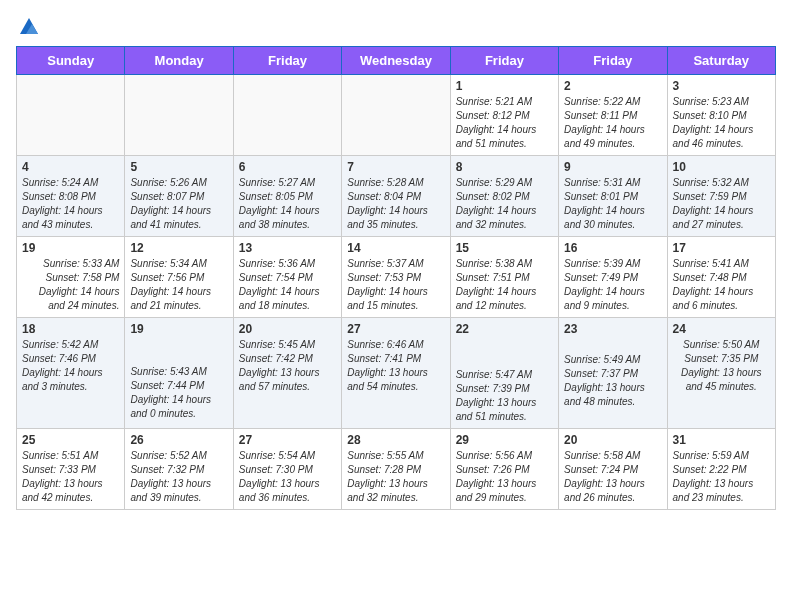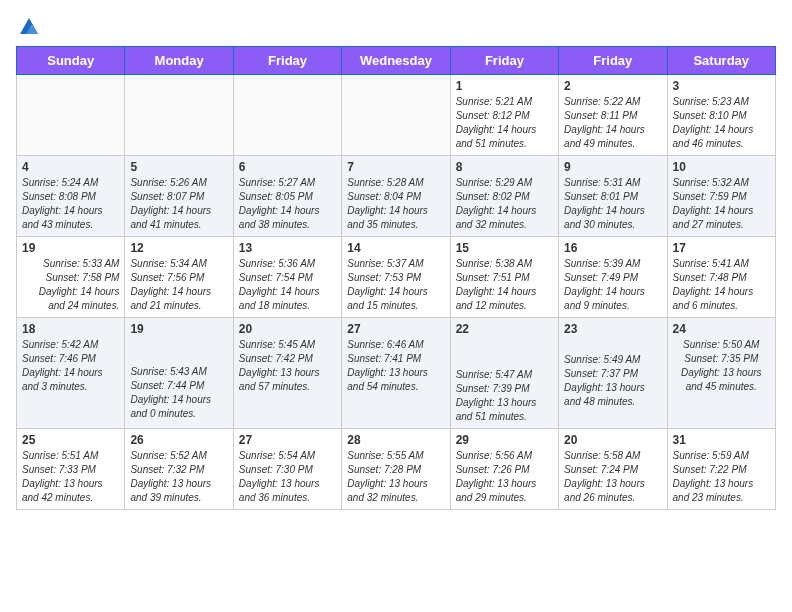--- a/index.html
+++ b/index.html
@@ -352,19 +352,19 @@
         <td>
           <span class="day-num">20</span>
           <div class="day-info" style="white-space: pre-line;">Sunrise: 5:58 AM
 Sunset: 7:24 PM
 Daylight: 13 hours
 and 26 minutes.</div>
         </td>
         <td>
           <span class="day-num">31</span>
           <div class="day-info" style="white-space: pre-line;">Sunrise: 5:59 AM
-Sunset: 7:22 PM
+Sunset: 2:22 PM
 Daylight: 13 hours
 and 23 minutes.</div>
         </td>
       </tr>
     </tbody>
 </table>
 
 </body></html>

